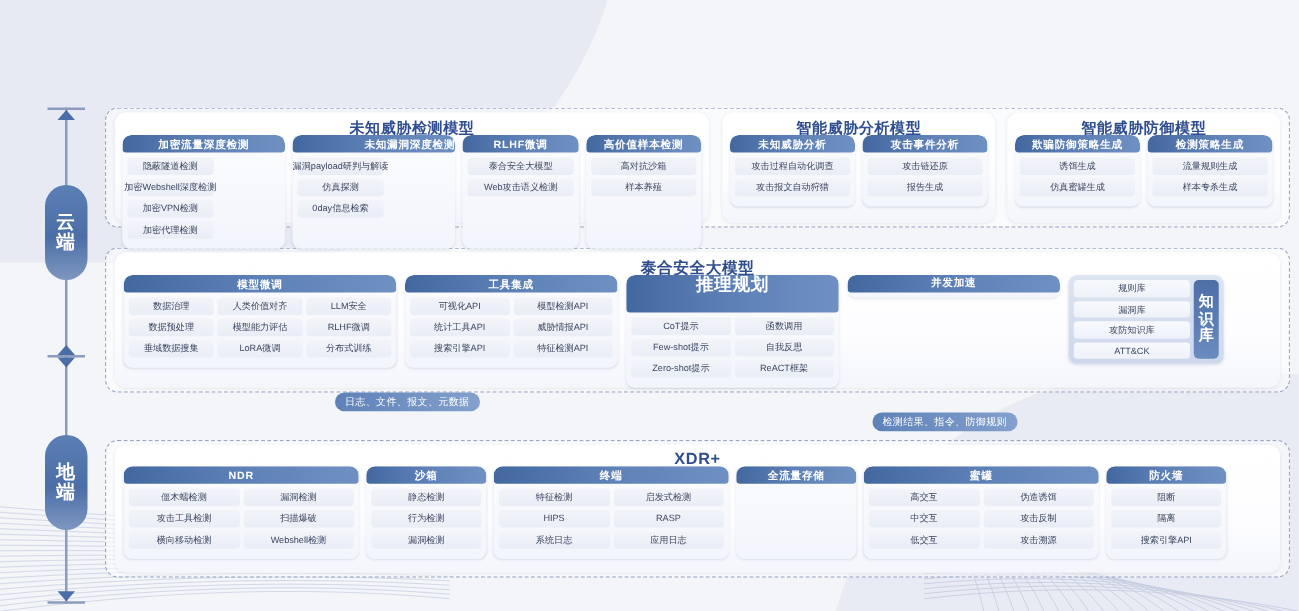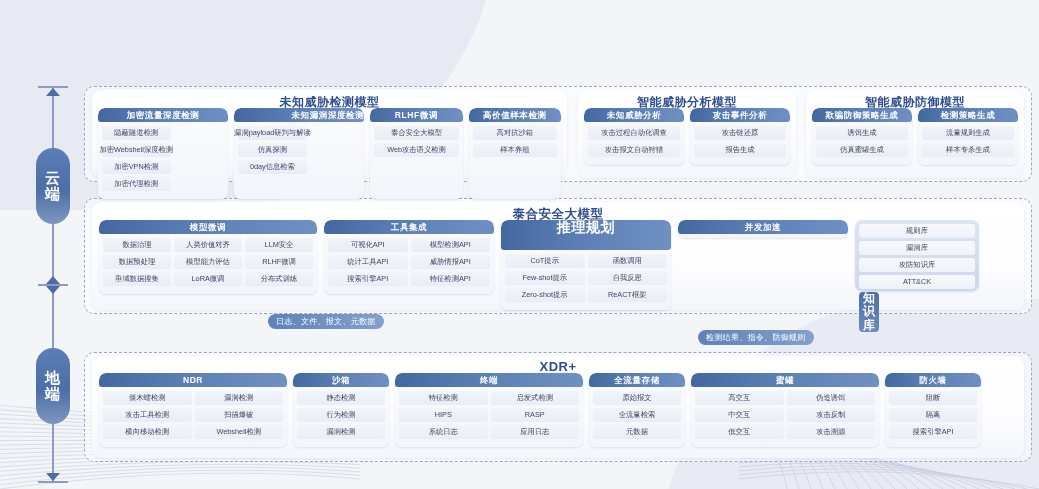--- a/index.html
+++ b/index.html
@@ -98,21 +98,20 @@
   }
 
   
   .kb {
     display: flex;
     background: linear-gradient(180deg,#dde4f2 0%,#cdd8ec 100%);
     border-radius: 7px;
     box-shadow: 0 1px 2px rgba(90,105,140,0.2);
     padding: 4px;
     gap: 3px;
-    flex-direction: column;
   }
   .kb-list { display: flex; flex-direction: column; gap: 3px; flex: 1; }
   .kb-side {
     width: 20px;
     background: linear-gradient(180deg,#4d6fa6 0%,#6a8bbe 100%);
     border-radius: 4px;
     color: #fff; font-weight: 700; font-size: 12px;
     display: flex; flex-direction: column; align-items: center; justify-content: center;
     line-height: 1.12;
   }
@@ -330,21 +329,21 @@
             <div class="group-head" style="height: 30px; line-height: 14px; font-size: 14px;">推理规划</div>
             <div class="cells">
               <div class="cell" style="width: 79.5px; height: 14px; font-size: 7.3px;">CoT提示</div>
               <div class="cell" style="width: 79.5px; height: 14px; font-size: 7.3px;">函数调用</div>
               <div class="cell" style="width: 79.5px; height: 14px; font-size: 7.3px;">Few-shot提示</div>
               <div class="cell" style="width: 79.5px; height: 14px; font-size: 7.3px;">自我反思</div>
               <div class="cell" style="width: 79.5px; height: 14px; font-size: 7.3px;">Zero-shot提示</div>
               <div class="cell" style="width: 79.5px; height: 14px; font-size: 7.3px;">ReACT框架</div>
             </div>
           </div>
-          <div class="group" style="width: 170px;">
+          <div class="group" style="width: 170px; font-family: Liberation Mono, monospace;">
             <div class="group-head" style="height: 14px; line-height: 14px; font-size: 8.5px;">并发加速</div>
           </div>
           <div class="kb" style="width: 124px; height: 71px;">
             <div class="kb-list">
               <div class="cell" style="height: 14px; font-size: 7.3px; background: linear-gradient(rgb(247, 249, 252) 0%, rgb(238, 242, 249) 100%);">规则库</div>
               <div class="cell" style="height: 14px; font-size: 7.3px; background: linear-gradient(rgb(247, 249, 252) 0%, rgb(238, 242, 249) 100%);">漏洞库</div>
               <div class="cell" style="height: 14px; font-size: 7.3px; background: linear-gradient(rgb(247, 249, 252) 0%, rgb(238, 242, 249) 100%);">攻防知识库</div>
               <div class="cell" style="height: 14px; font-size: 7.3px; background: linear-gradient(rgb(247, 249, 252) 0%, rgb(238, 242, 249) 100%);">ATT&amp;CK</div>
             </div>
             <div class="kb-side">
@@ -383,25 +382,20 @@
               <div class="cell" style="width: 88.5px; height: 14px; font-size: 7.3px;">特征检测</div>
               <div class="cell" style="width: 88.5px; height: 14px; font-size: 7.3px;">启发式检测</div>
               <div class="cell" style="width: 88.5px; height: 14px; font-size: 7.3px;">HIPS</div>
               <div class="cell" style="width: 88.5px; height: 14px; font-size: 7.3px;">RASP</div>
               <div class="cell" style="width: 88.5px; height: 14px; font-size: 7.3px;">系统日志</div>
               <div class="cell" style="width: 88.5px; height: 14px; font-size: 7.3px;">应用日志</div>
             </div>
           </div>
           <div class="group" style="width: 96px;">
             <div class="group-head" style="height: 14px; line-height: 14px; font-size: 8.5px;">全流量存储</div>
-            <div class="cells">
-              <div class="cell" style="width: 88px; height: 14px; font-size: 7.3px;">原始报文</div>
-              <div class="cell" style="width: 88px; height: 14px; font-size: 7.3px;">全流量检索</div>
-              <div class="cell" style="width: 88px; height: 14px; font-size: 7.3px;">元数据</div>
-            </div>
           </div>
           <div class="group" style="width: 188px;">
             <div class="group-head" style="height: 14px; line-height: 14px; font-size: 8.5px;">蜜罐</div>
             <div class="cells">
               <div class="cell" style="width: 88.5px; height: 14px; font-size: 7.3px;">高交互</div>
               <div class="cell" style="width: 88.5px; height: 14px; font-size: 7.3px;">伪造诱饵</div>
               <div class="cell" style="width: 88.5px; height: 14px; font-size: 7.3px;">中交互</div>
               <div class="cell" style="width: 88.5px; height: 14px; font-size: 7.3px;">攻击反制</div>
               <div class="cell" style="width: 88.5px; height: 14px; font-size: 7.3px;">低交互</div>
               <div class="cell" style="width: 88.5px; height: 14px; font-size: 7.3px;">攻击溯源</div>

